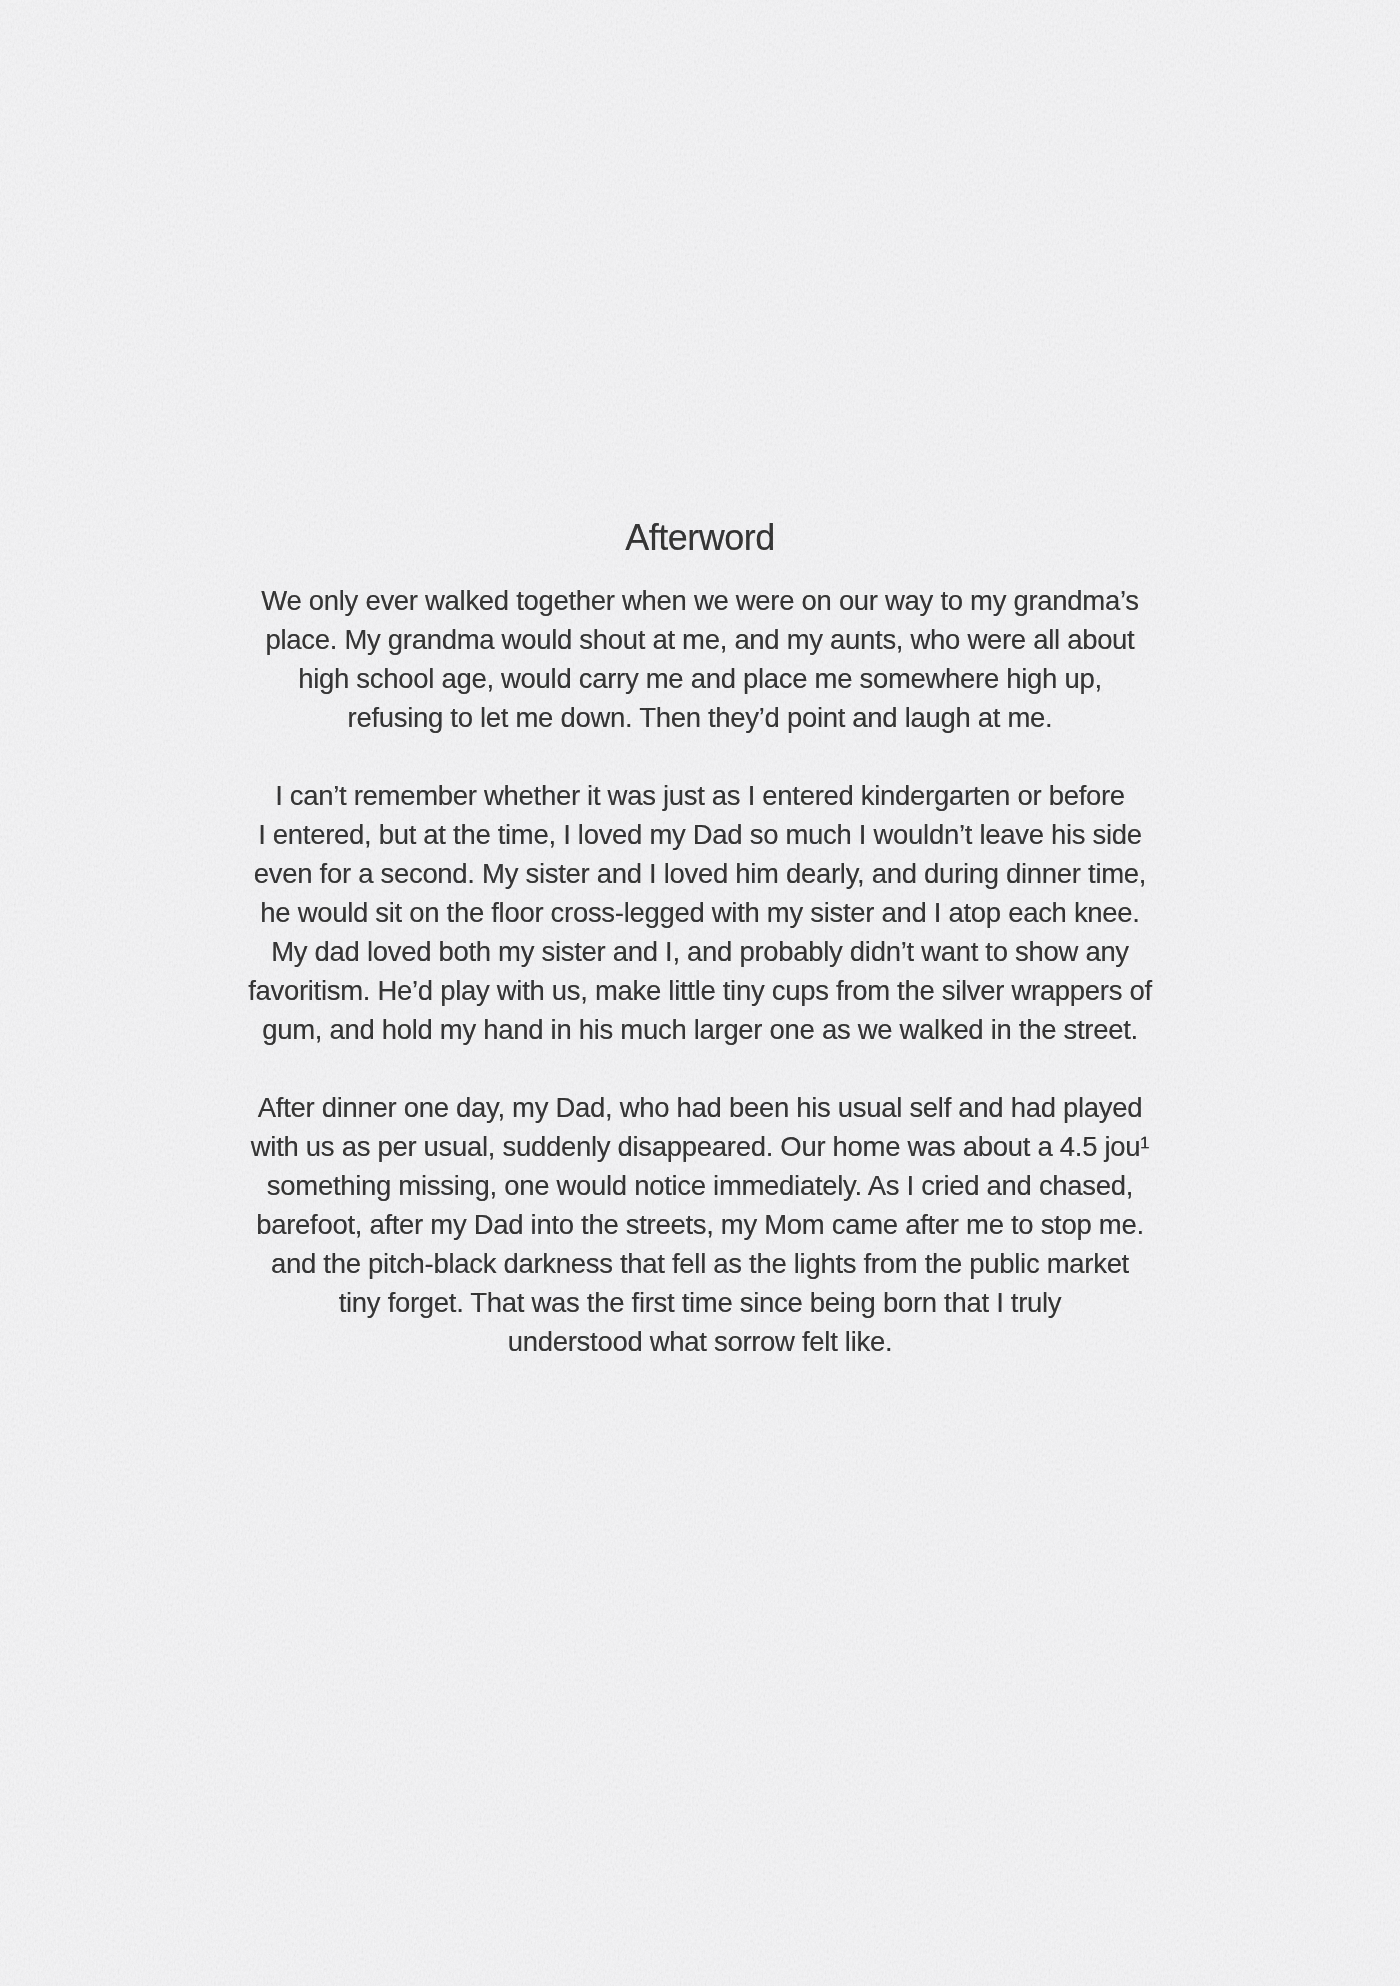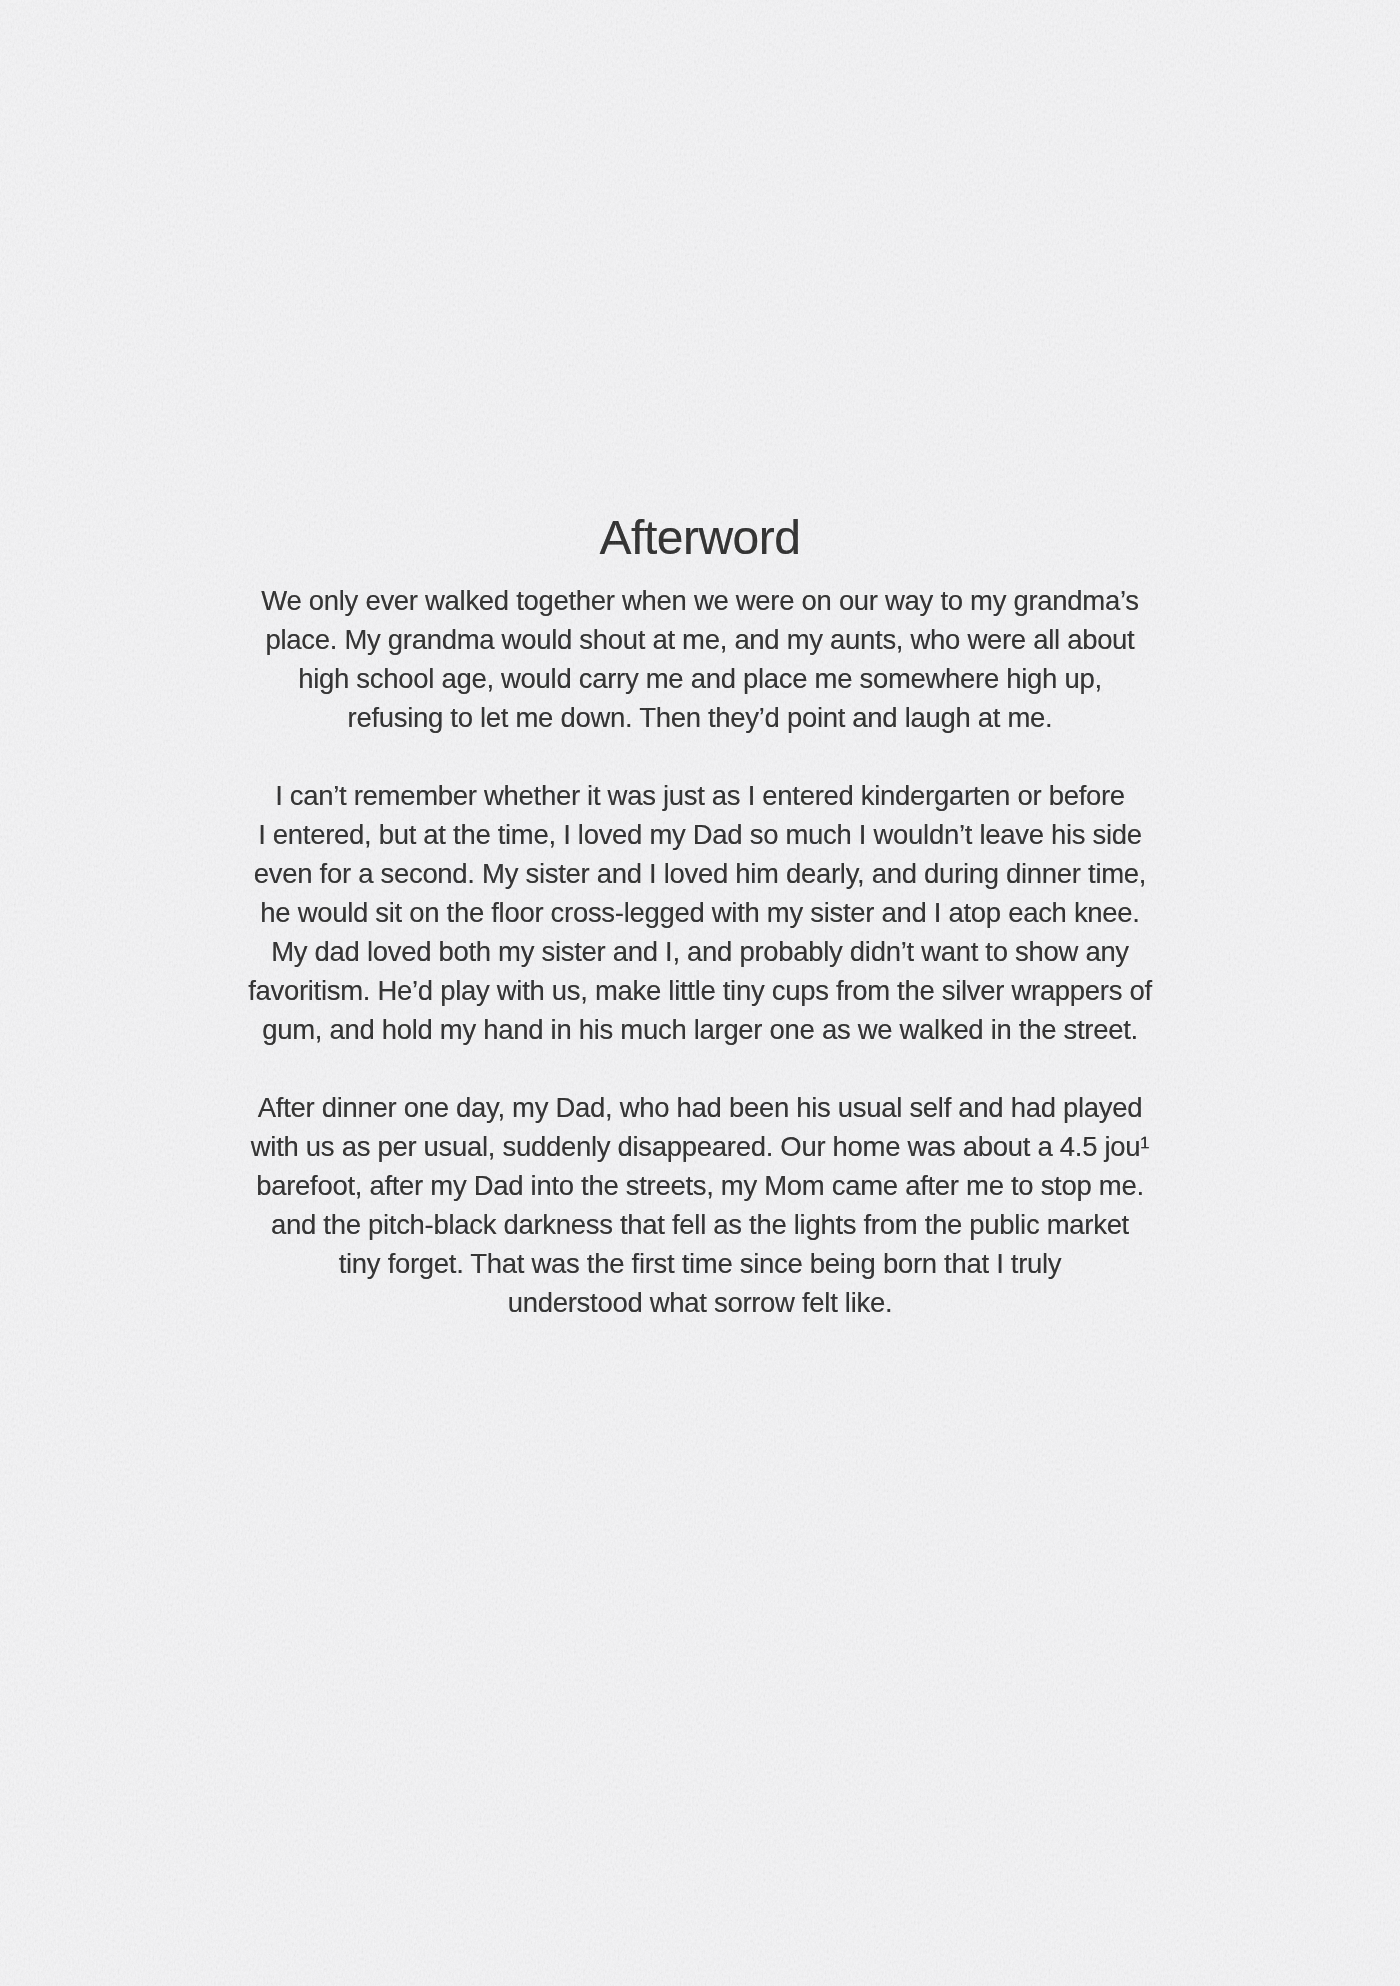--- a/index.html
+++ b/index.html
@@ -22,21 +22,21 @@
     position: absolute;
     top: 518px;
     left: 50%;
     transform: translateX(-50%);
     width: 1200px;
     text-align: center;
     color: #262626;
     z-index: 1;
   }
   .title {
-    font-size: 48px;
+    font-size: 36px;
     font-weight: 400;
     line-height: 40px;
     margin: 0 0 23px 0;
     letter-spacing: -0.5px;
     text-shadow: 0 0 0.6px rgba(40,40,40,0.55);
   }
   .para {
     margin: 0 0 39px 0;
     padding: 0;
   }
@@ -79,20 +79,21 @@
       <span class="line">even for a second. My sister and I loved him dearly, and during dinner time,</span>
       <span class="line">he would sit on the floor cross-legged with my sister and I atop each knee.</span>
       <span class="line">My dad loved both my sister and I, and probably didn’t want to show any</span>
       <span class="line">favoritism. He’d play with us, make little tiny cups from the silver wrappers of</span>
       <span class="line">gum, and hold my hand in his much larger one as we walked in the street.</span>
     </p>
 
     <p class="para">
       <span class="line">After dinner one day, my Dad, who had been his usual self and had played</span>
       <span class="line">with us as per usual, suddenly disappeared. Our home was about a 4.5 jou¹</span>
+      <span class="line">something missing, one would notice immediately. As I cried and chased,</span>
       <span class="line">barefoot, after my Dad into the streets, my Mom came after me to stop me.</span>
       <span class="line">and the pitch-black darkness that fell as the lights from the public market</span>
       <span class="line">tiny forget. That was the first time since being born that I truly</span>
       <span class="line">understood what sorrow felt like.</span>
     </p>
 
   </main>
 
   <svg class="grain" width="1400" height="1986" viewBox="0 0 1400 1986" xmlns="http://www.w3.org/2000/svg" aria-hidden="true">
     <filter id="paperGrainFine" x="0" y="0" width="100%" height="100%">

